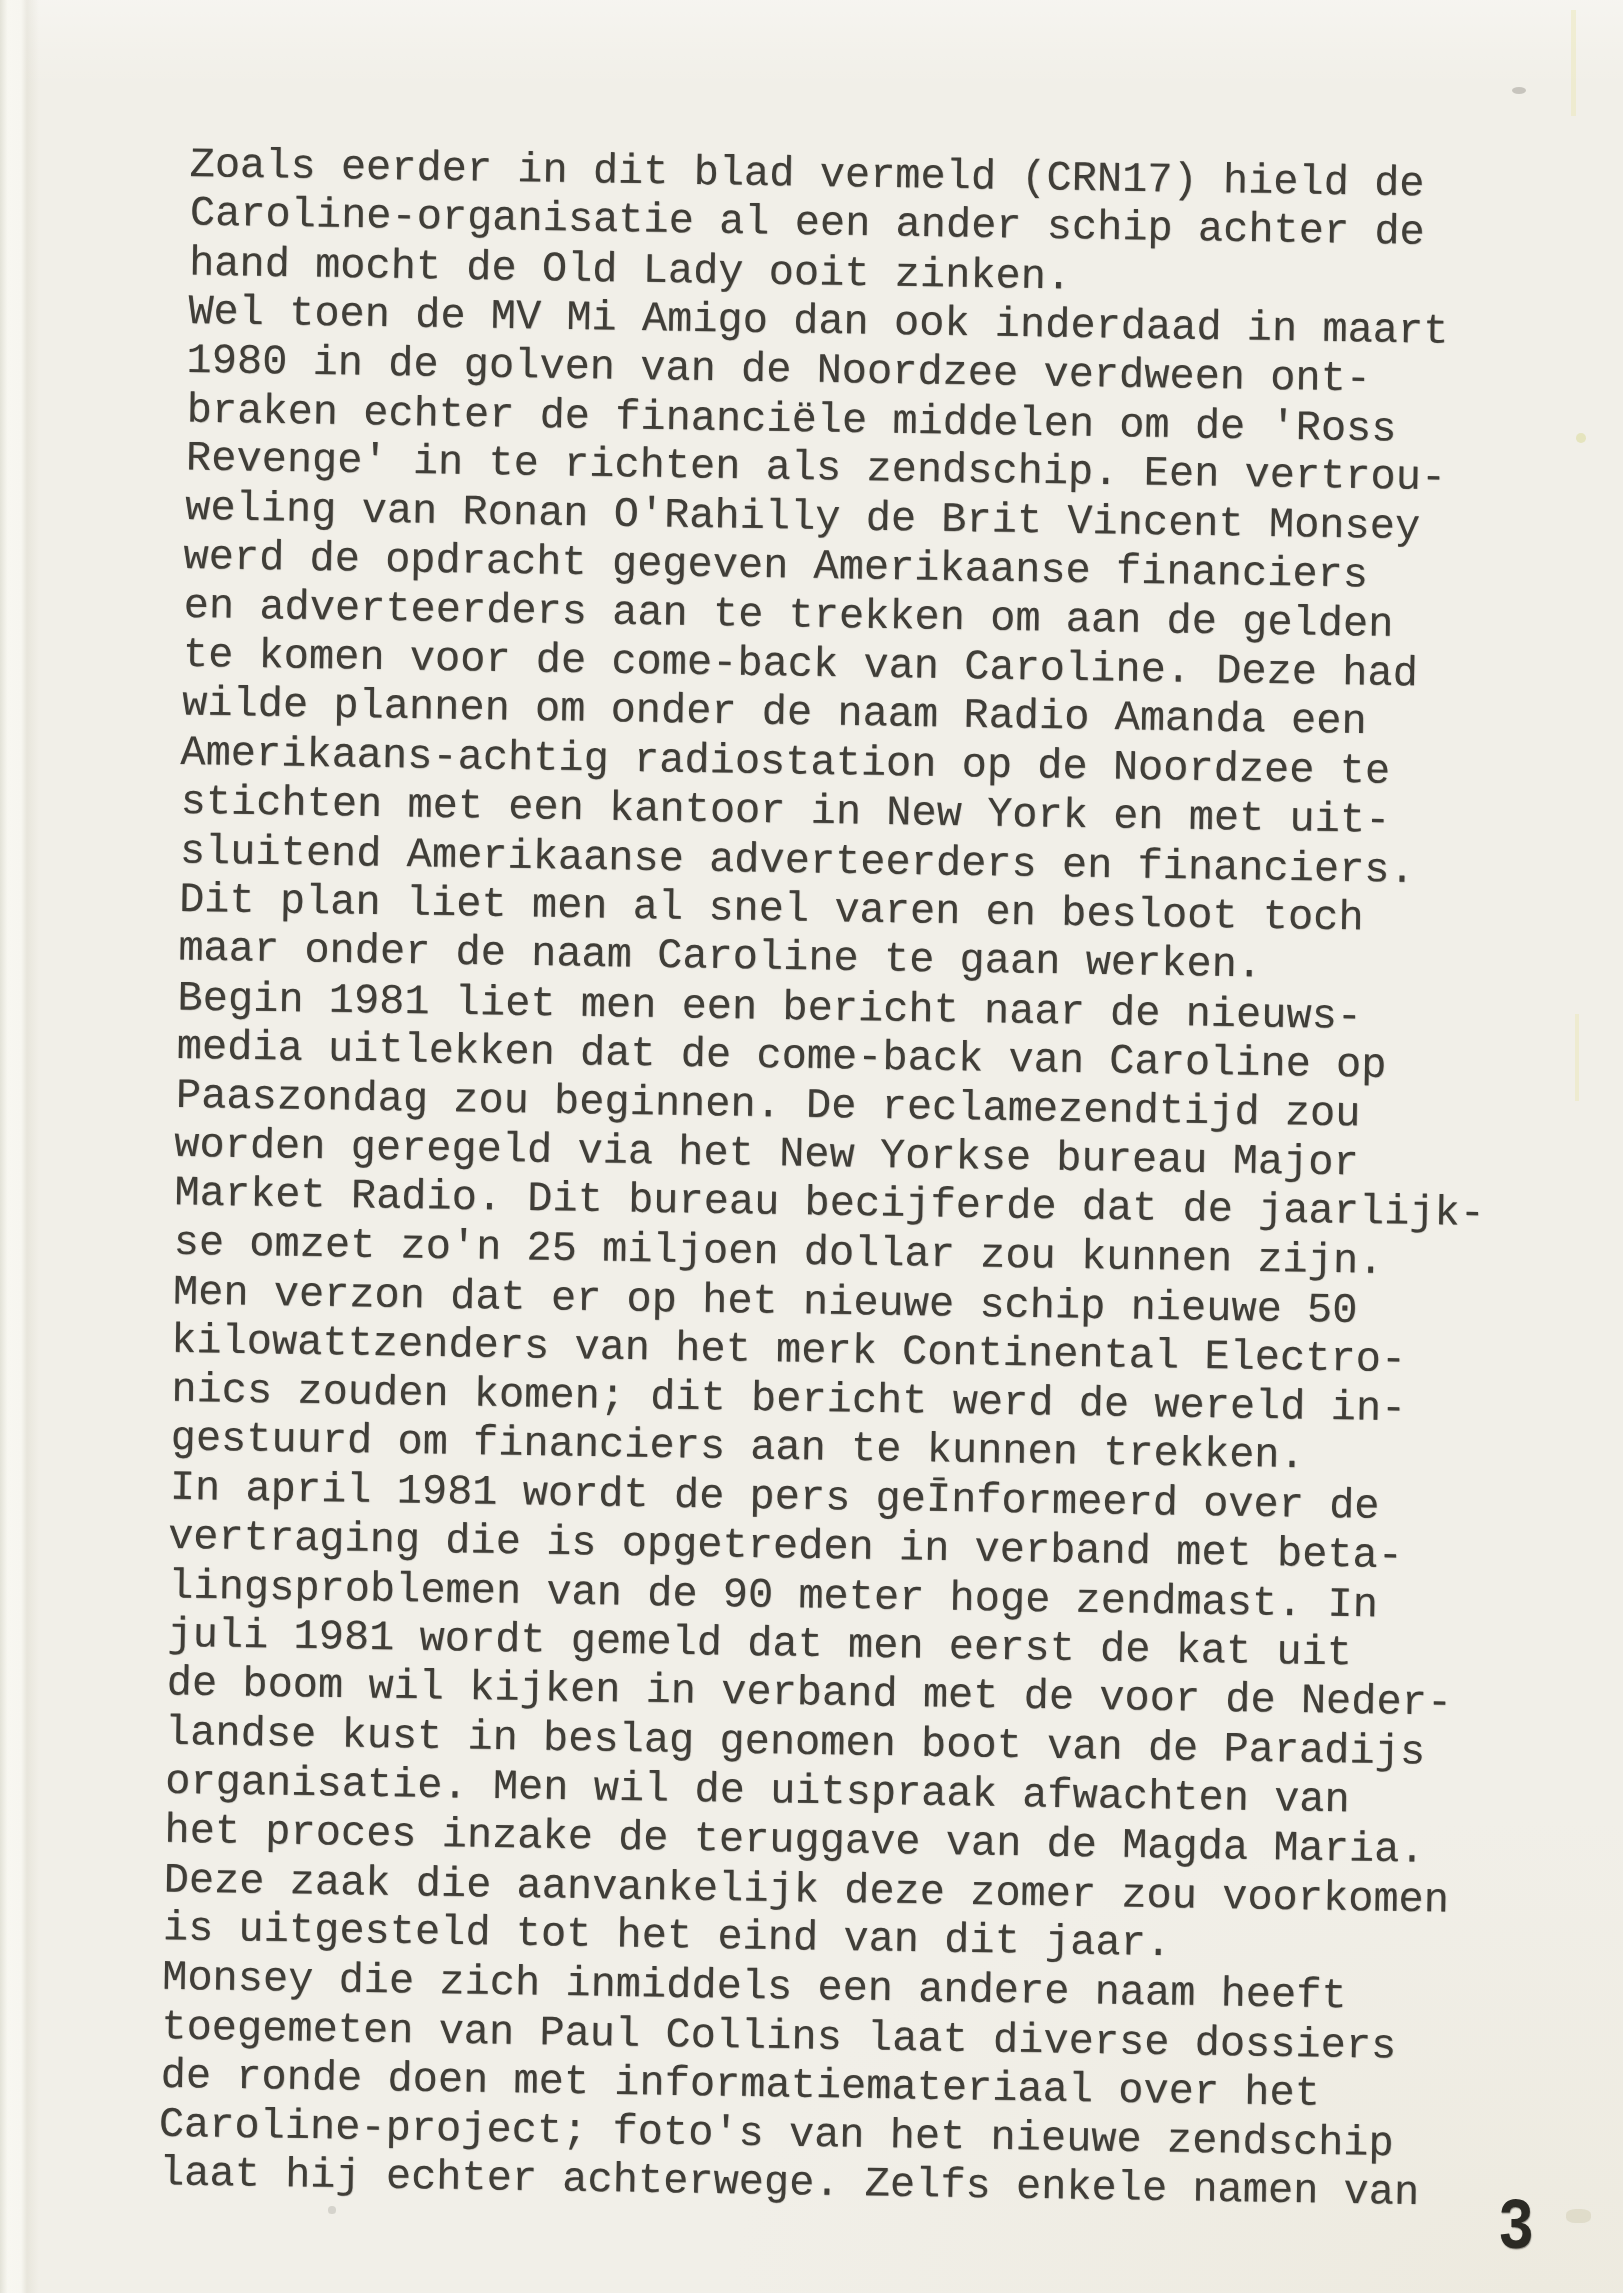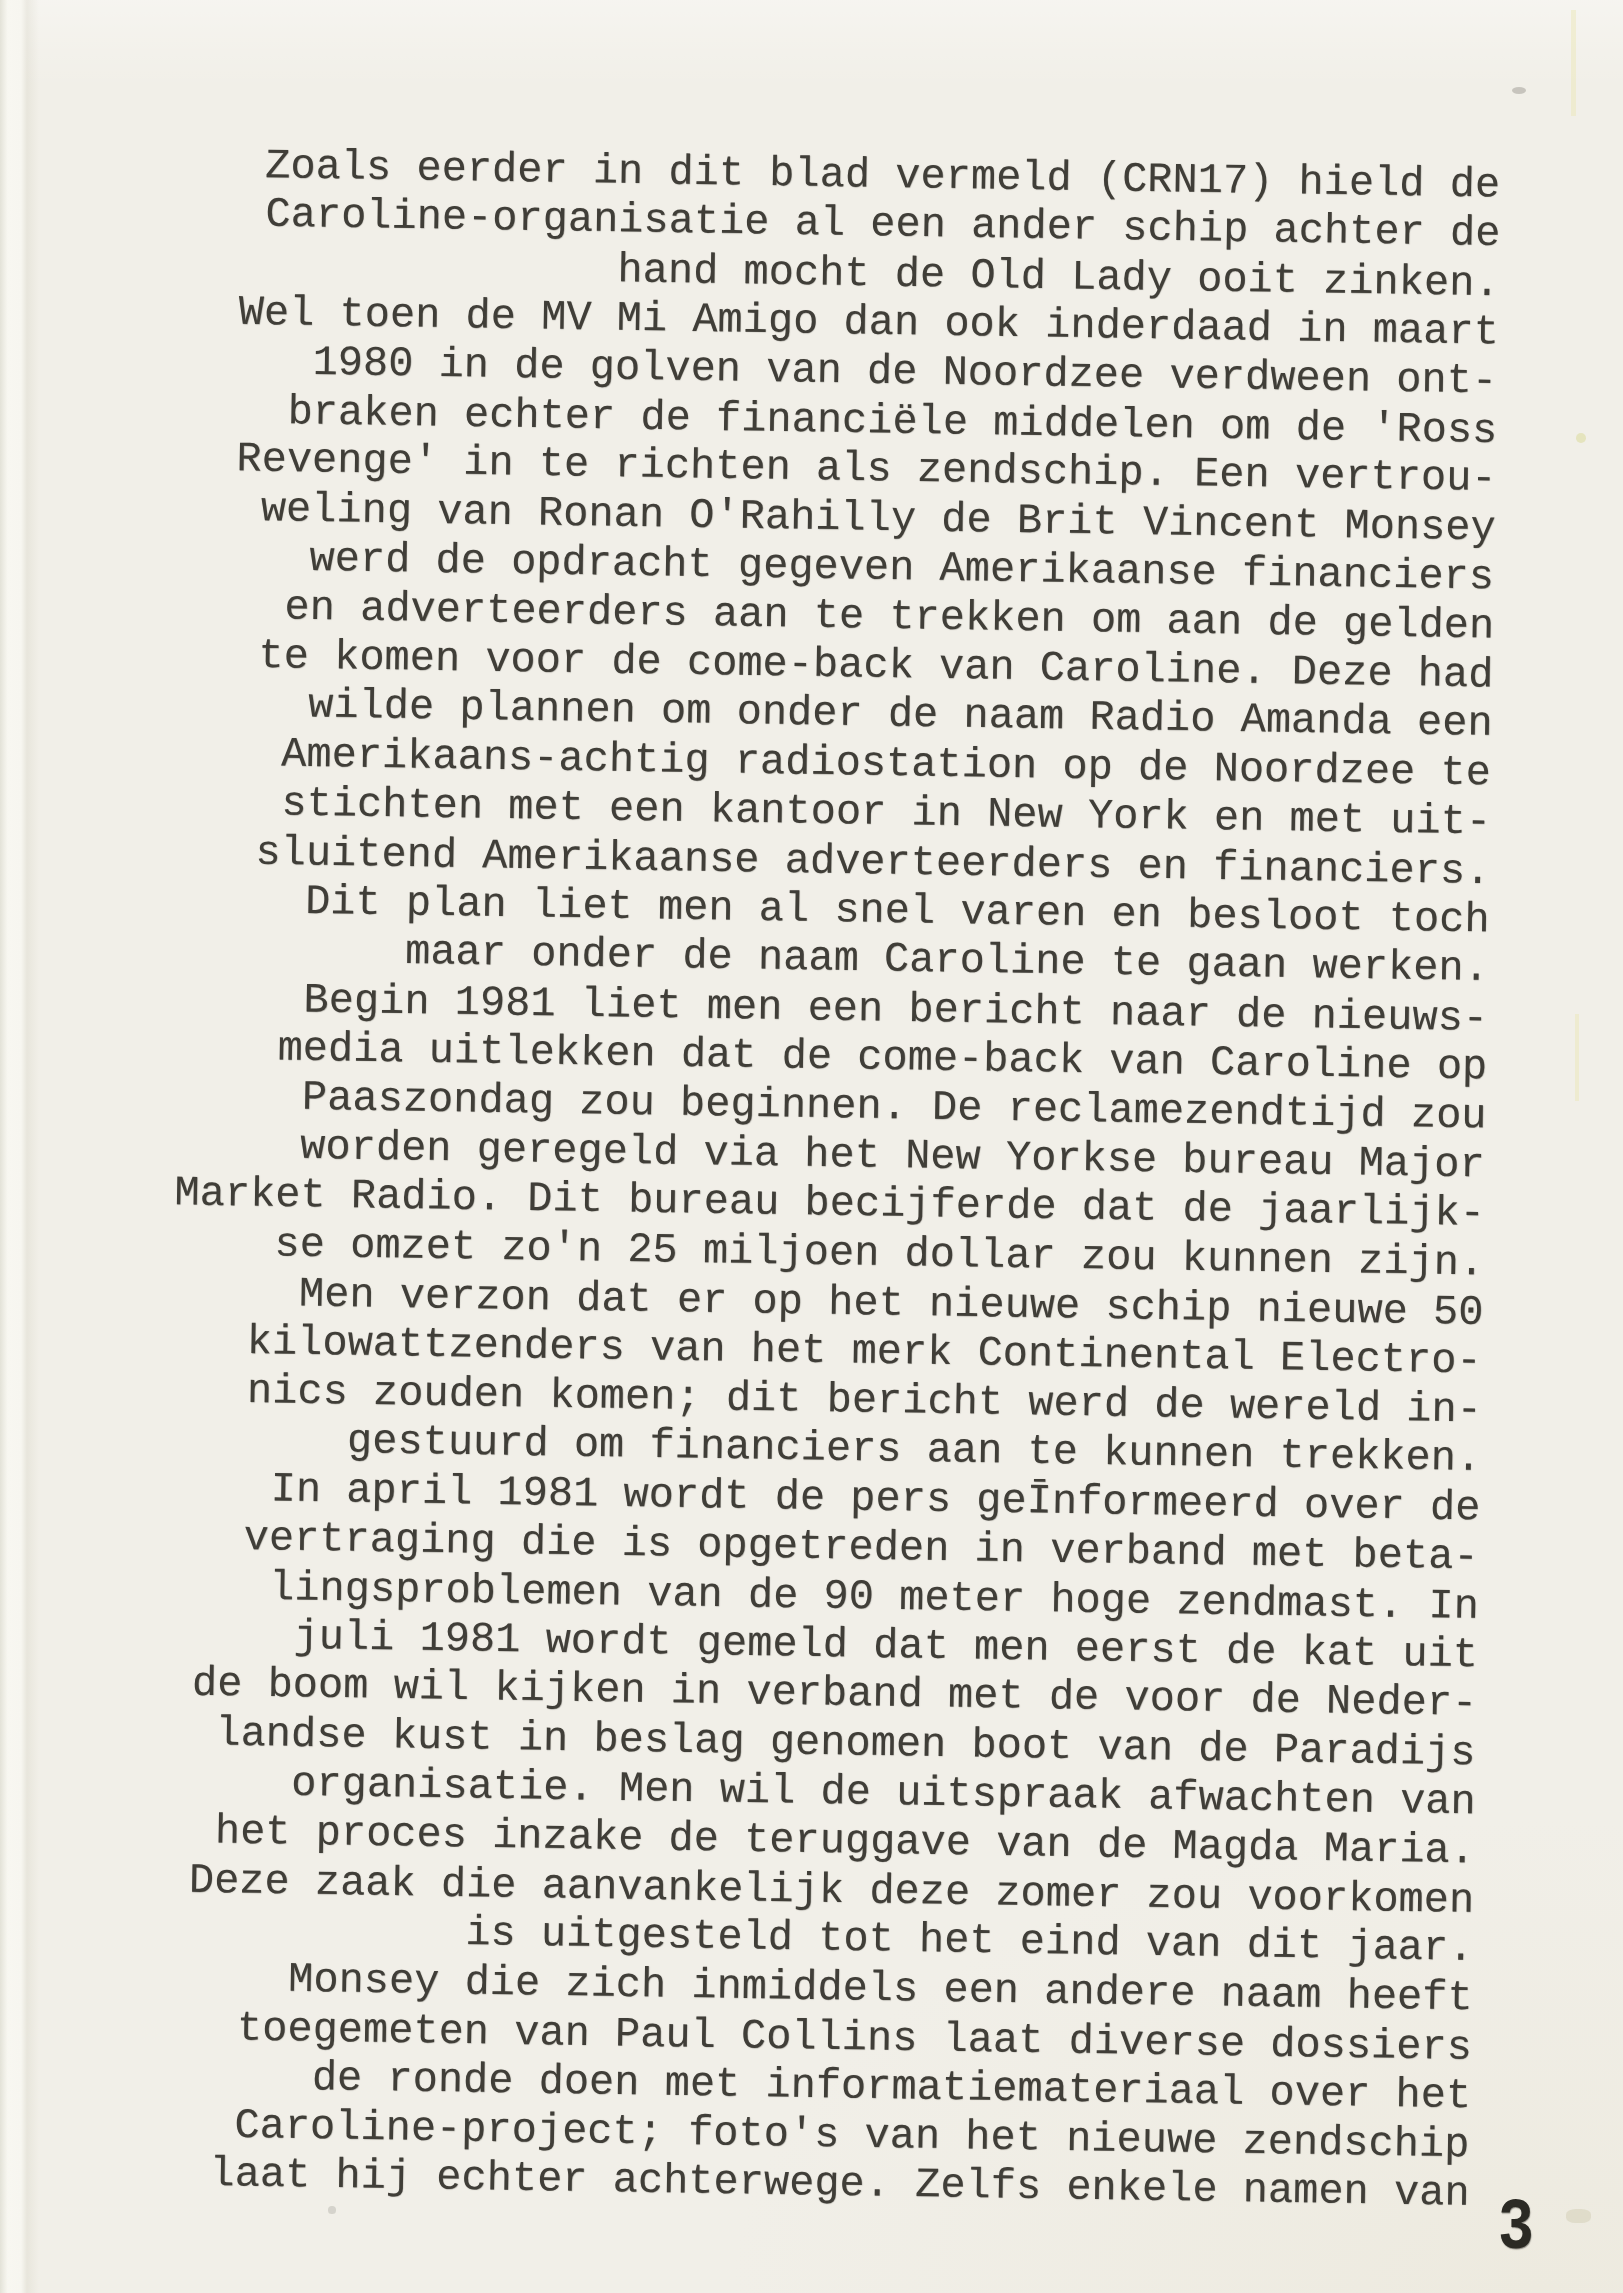--- a/index.html
+++ b/index.html
@@ -23,21 +23,20 @@
         #e3e2d8 0px, #eeede5 3.9px,
         #f8f7f1 7.7px, #f7f6f0 21px,
         rgba(205,202,185,0.25) 27px,
         rgba(241,239,232,0) 39px),
       
       linear-gradient(180deg, rgba(255,255,255,0.35) 0px, rgba(255,255,255,0) 87px),
       
       radial-gradient(1159px 676px at 95% 100%, rgba(233,229,214,0.5), rgba(233,229,214,0) 70%);
     overflow: hidden;
     font-family: "Liberation Mono", "DejaVu Sans Mono", monospace;
-    text-align: right;
   }
   .textblock {
     position: absolute;
     left: 191px;
     top: 141px;
     transform: rotate(0.9deg);
     transform-origin: 0 0;
     font-size: 42px;
     line-height: 49px;
     letter-spacing: 0px;

